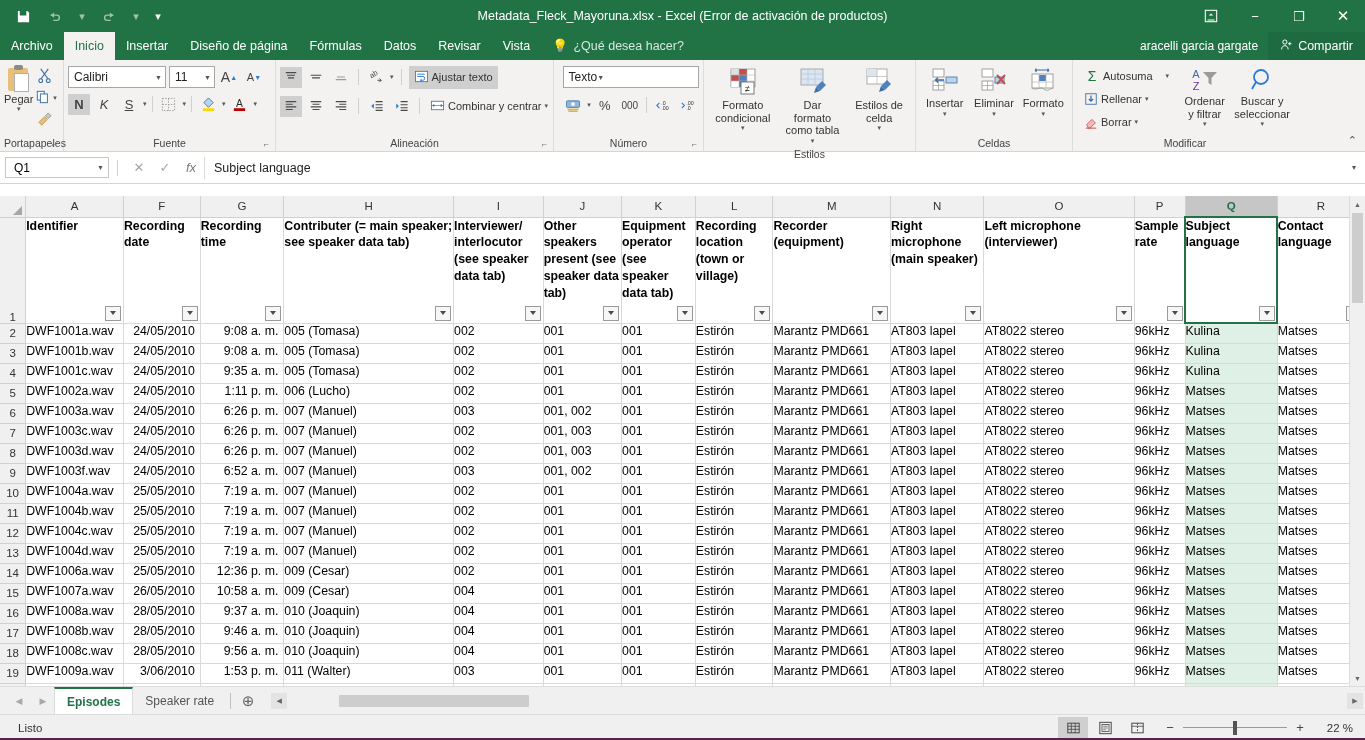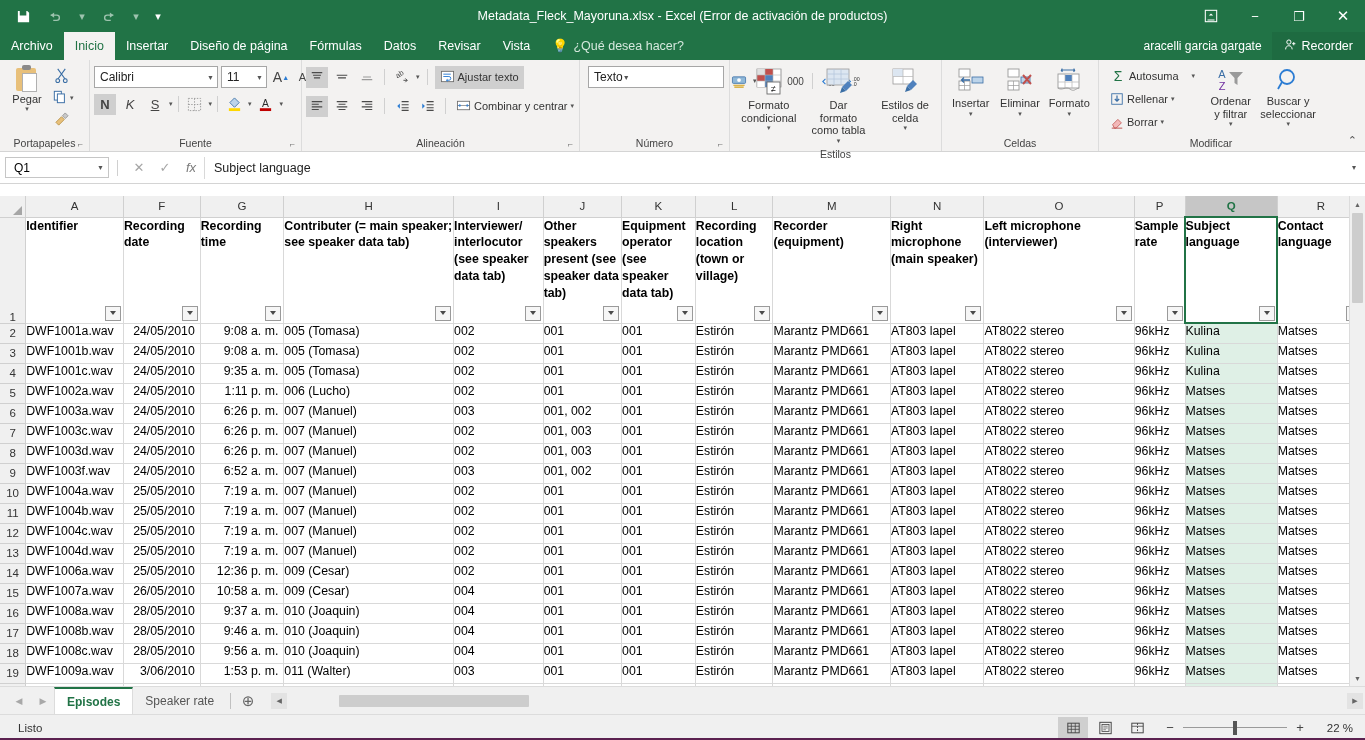--- a/index.html
+++ b/index.html
@@ -115,21 +115,21 @@
 
   
   .fontrow { display: flex; align-items: center; gap: 3px; height: 24px; }
   .fontbox {
     border: 1px solid #a6a6a6; background: #fff; height: 22px;
     display: flex; align-items: center; padding: 0 3px 0 5px;
     font-size: 12px; color: #222;
   }
   .fontbox .fval { flex: 1; }
   .fontbox .dd { font-size: 7px; color: #555; padding-left: 6px; }
-  .fname { width: 124px; }
+  .fname { width: 98px; }
   .fsize { width: 46px; }
   .gi { display: inline-flex; align-items: center; justify-content: center; }
 
   
   .numbox {
     border: 1px solid #a6a6a6; background: #fff; height: 22px; width: 136px;
     display: flex; align-items: center; padding: 0 3px 0 5px;
     font-size: 12px; color: #222;
   }
 
@@ -355,28 +355,28 @@
   <div class="tabs-right">
     <span class="user-name">aracelli garcia gargate</span>
     <div class="share-btn">
       <span>
         <svg width="13" height="13" viewBox="0 0 16 16">
             <circle cx="6" cy="5" r="2.6" fill="none" stroke="#fff" stroke-width="1.2"></circle>
             <path d="M2 14c0-3 1.8-4.5 4-4.5s4 1.5 4 4.5" fill="none" stroke="#fff" stroke-width="1.2"></path>
             <path d="M12 5v4M10 7h4" stroke="#fff" stroke-width="1.2"></path>
           </svg>
       </span>
-      <span>Recorder</span>
+      <span>Compartir</span>
     </div>
   </div>
 </div>
 
 <div class="ribbon">
 
-  <div class="rgroup" style="width:90px">
+  <div class="rgroup" style="width:64px">
     <div class="rgroup-body">
       <div class="clip-paste">
         <div class="paste-ico">
           <span class="board"></span>
             <span class="clip"></span>
             <span class="pg"></span>
         </div>
         <span>Pegar</span>
         <span class="caret">▾</span>
       </div>
@@ -542,21 +542,21 @@
         </div>
       </div>
     </div>
     <div class="rgroup-label">
       <span>Alineación</span>
       <span class="dlg">⌐</span>
     </div>
   </div>
 
   <div class="rgroup" style="width:150px">
-    <div class="rgroup-body" style="flex-direction:row;padding-top:2px;align-items:flex-start">
+    <div class="rgroup-body" style="flex-direction:column;padding-top:2px;align-items:center">
       <div class="fontrow" style="padding-left:4px">
         <div class="numbox">
           <span class="fval">Texto</span>
           <span class="dd" style="font-size:7px;color:#555">▼</span>
         </div>
       </div>
       <div class="fontrow" style="margin-top:4px;padding-left:4px">
         <div class="iconbtn">
           <svg width="16" height="15" viewBox="0 0 16 16">
               <rect x="1" y="3" width="14" height="7" rx="1" fill="#8fb8d8" stroke="#3a6ea5" stroke-width="0.8"></rect>

